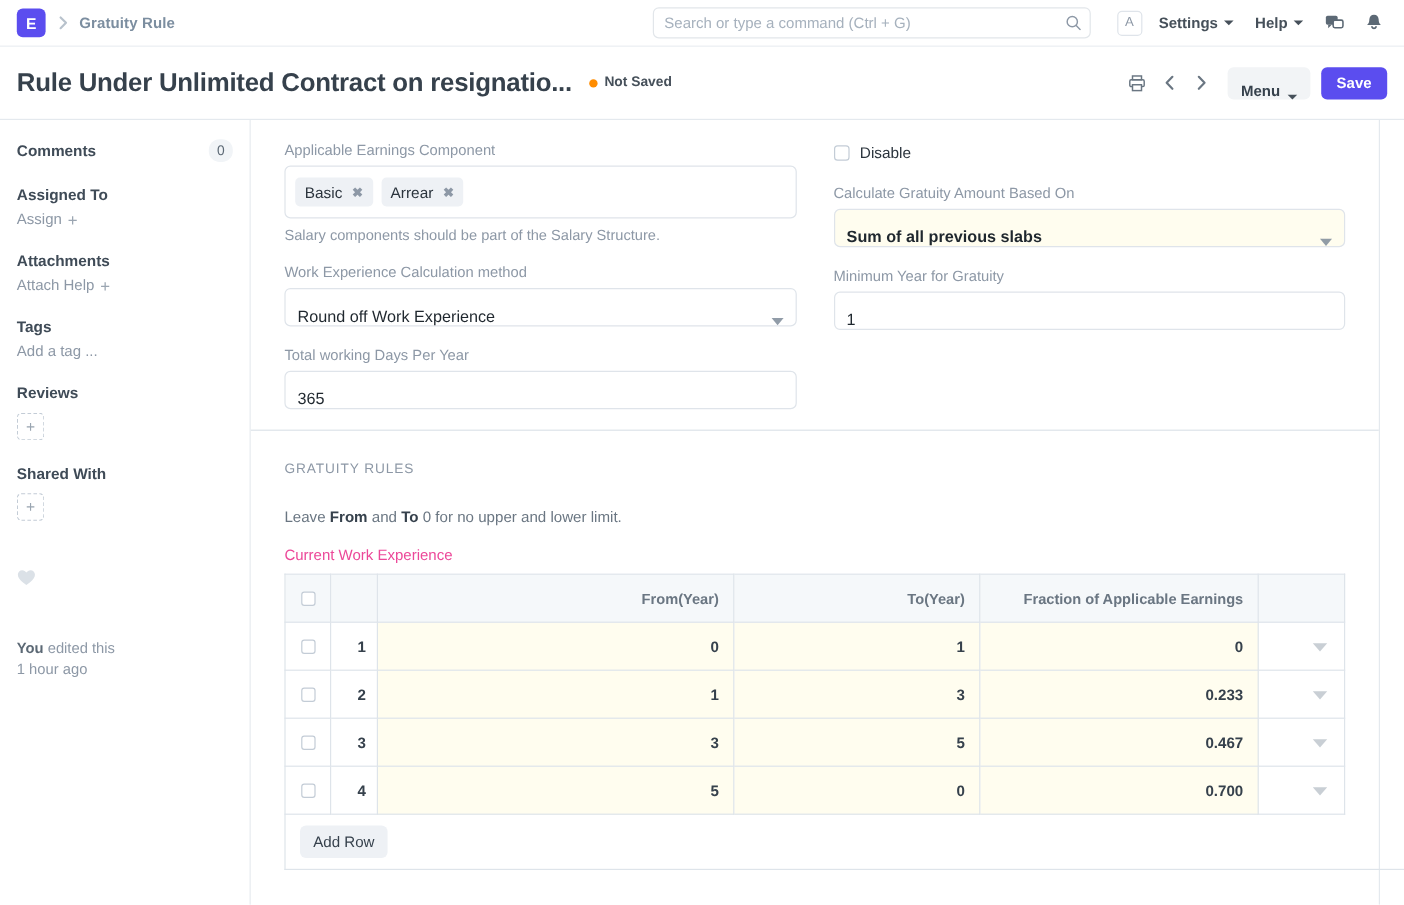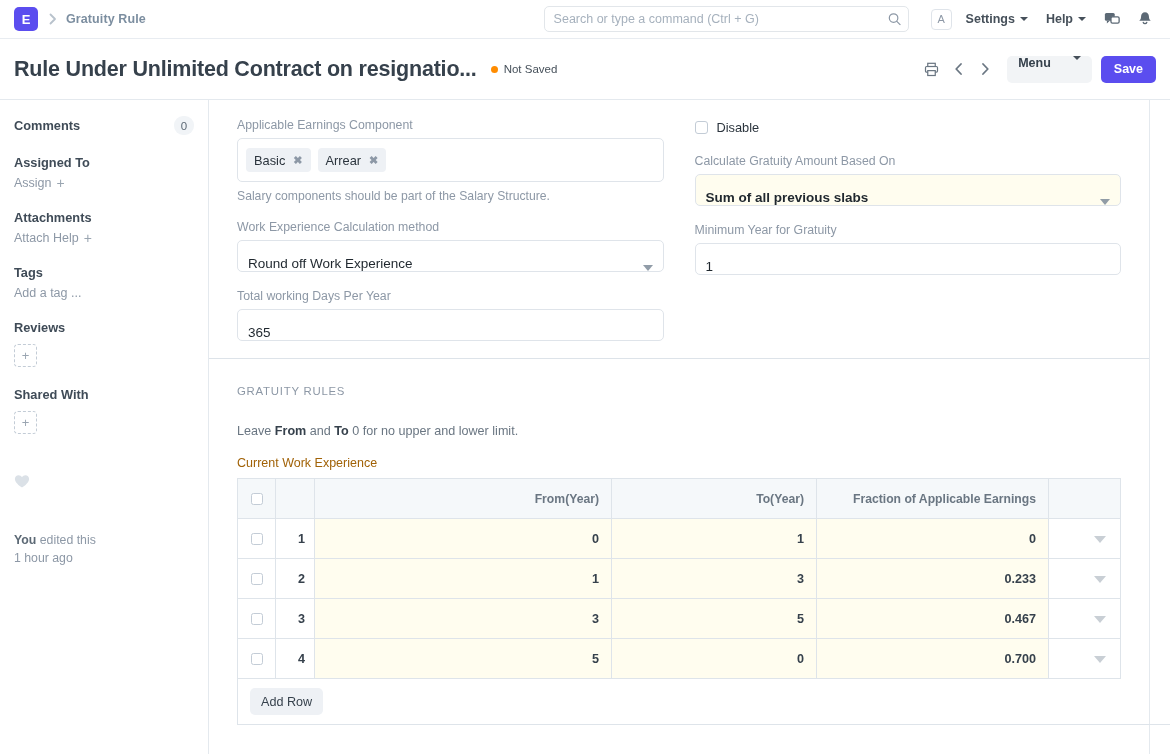--- a/index.html
+++ b/index.html
@@ -105,21 +105,21 @@
   .page-title {
     font-size: 21.5px;
     font-weight: bold;
     color: #36414c;
     letter-spacing: -.2px;
     white-space: nowrap;
   }
   .indicator-pill {
     display: flex; align-items: center; gap: 6px;
     margin-left: 14px;
-    font-size: 11.5px; font-weight: normal;
+    font-size: 11.5px; font-weight: bold;
     color: #46505a;
     text-align: right;
   }
   .indicator-dot {
     width: 7px; height: 7px; border-radius: 50%;
     background: #ff8c00;
   }
   .head-spacer { flex: 1; }
   .head-tools { display: flex; align-items: center; gap: 0; }
   .icon-plain {
@@ -129,21 +129,21 @@
   }
   .btn-menu {
     background: #f2f4f6;
     border: none;
     border-radius: 5px;
     height: 27px;
     padding: 0 11px;
     font-size: 12.5px;
     font-weight: bold;
     color: #36414c;
-    display: flex; align-items: flex-start; gap: 22px;
+    display: flex; align-items: flex-end; gap: 6px;
     margin-left: 9px;
     font-family: "Liberation Sans", sans-serif;
   }
   .btn-save {
     background: #5b4def;
     border: none;
     border-radius: 5px;
     height: 27px;
     padding: 0 13px;
     font-size: 12.5px;
@@ -311,21 +311,21 @@
     color: #8d98a6;
     text-transform: uppercase;
     margin-bottom: 27px;
   }
   .grid-note {
     font-size: 12.6px; color: #6a7682;
     margin-bottom: 18px;
   }
   .grid-note b { color: #36414c; }
   .grid-label {
-    font-size: 12.5px; color: #a16207;
+    font-size: 12.5px; color: #ec4899;
     margin-bottom: 8px;
   }
   table.grid {
     width: 883px;
     border-collapse: collapse;
     table-layout: fixed;
   }
   table.grid th, table.grid td {
     border: 1px solid #dee4ea;
     height: 40px;

